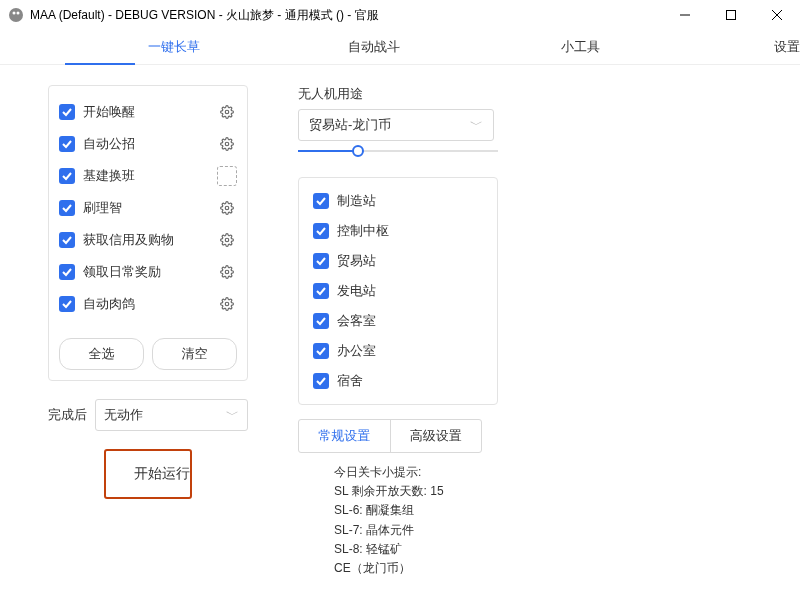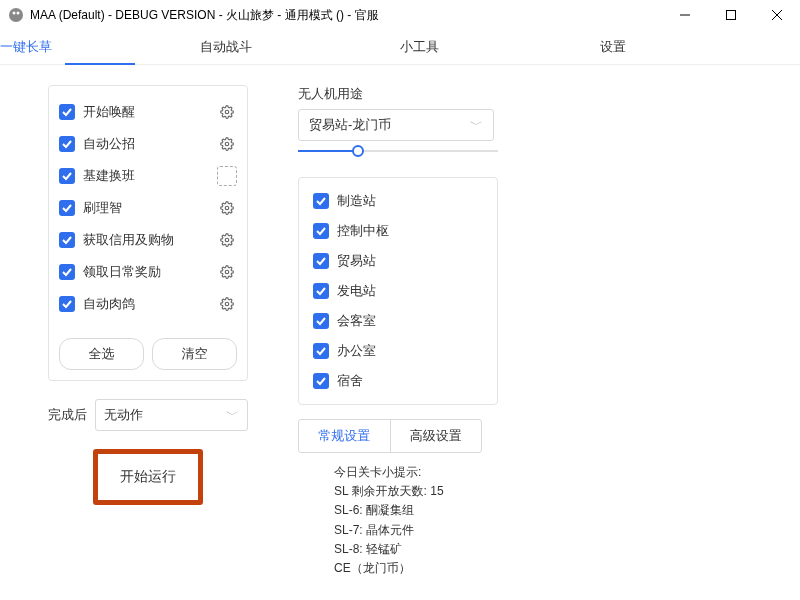--- a/index.html
+++ b/index.html
@@ -3,38 +3,38 @@
 <meta charset="utf-8">
 <style>
 * { box-sizing: border-box; margin: 0; padding: 0; font-family: "Microsoft YaHei", "Segoe UI", sans-serif; }
 body { background: #fff; font-size: 13px; color: #333; width: 800px; height: 600px; overflow: hidden; }
 .titlebar { display: flex; align-items: center; height: 30px; padding: 0 0 0 8px; }
 .titlebar-icon { width: 16px; height: 16px; margin-right: 6px; }
 .titlebar-text { flex: 1; font-size: 12px; color: #000; }
 .window-controls { display: flex; }
 .window-btn { width: 46px; height: 30px; display: flex; align-items: center; justify-content: center; cursor: pointer; }
 .tabs { display: flex; border-bottom: 1px solid #eee; }
-.tab { flex: 1; text-align: left; padding: 8px 0; color: #333; cursor: pointer; position: relative; }
+.tab { flex: 1; text-align: right; padding: 8px 0; color: #333; cursor: pointer; position: relative; }
 .tab.active { color: #2f6fed; }
 .tab.active::after { content: ""; position: absolute; left: 50%; transform: translateX(-50%); bottom: -1px; width: 70px; height: 2px; background: #2f6fed; }
 .content { display: flex; padding: 20px 20px 8px 48px; }
 .left-col { width: 200px; }
 .task-box { border: 1px solid #e3e3e3; border-radius: 4px; padding: 10px; }
 .task-row { display: flex; align-items: center; justify-content: space-between; padding: 6px 0; }
 .task-left { display: flex; align-items: center; gap: 8px; }
 .checkbox { width: 16px; height: 16px; border-radius: 3px; background: #2f6fed; display: inline-flex; align-items: center; justify-content: center; }
 .checkbox svg { width: 12px; height: 12px; }
 .gear { width: 20px; height: 20px; display: inline-flex; align-items: center; justify-content: center; color: #666; border-radius: 3px; }
 .gear.selected { border: 1px dashed #aaa; padding: 3px 9px; }
 .btn-row { display: flex; gap: 8px; margin-top: 18px; }
 .btn { flex: 1; border: 1px solid #d9d9d9; background: #fff; border-radius: 12px; padding: 6px 0; text-align: center; cursor: pointer; font-size: 13px; }
 .after-row { display: flex; align-items: center; gap: 8px; margin-top: 18px; }
 .after-label { font-size: 13px; white-space: nowrap; }
 .select { flex: 1; border: 1px solid #d9d9d9; border-radius: 3px; padding: 6px 8px; display: flex; align-items: center; justify-content: space-between; cursor: pointer; }
-.big-btn { border: 5px solid #c2410c; border-radius: 3px; padding: 14px 0; text-align: center; margin: 18px auto 0; width: 110px; cursor: pointer; font-size: 14px; }
+.big-btn { border: 2px solid #c2410c; border-radius: 3px; padding: 14px 0; text-align: right; margin: 18px auto 0; width: 88px; cursor: pointer; font-size: 14px; }
 .right-col { flex: 1; padding-left: 50px; padding-right: 20px; }
 .section-label { font-size: 13px; margin-bottom: 6px; }
 .select-wide { border: 1px solid #d9d9d9; border-radius: 3px; padding: 6px 10px; display: flex; align-items: center; justify-content: space-between; cursor: pointer; width: 196px; }
 .threshold-label { text-align: center; margin: 14px 0 6px; font-size: 13px; }
 .slider-wrap { width: 200px; position: relative; height: 20px; margin-bottom: 16px; }
 .slider-track { position: absolute; top: 9px; left: 0; right: 0; height: 2px; background: #e0e0e0; }
 .slider-fill { position: absolute; top: 9px; left: 0; height: 2px; background: #2f6fed; }
 .slider-thumb { position: absolute; top: 4px; width: 12px; height: 12px; border-radius: 50%; background: #fff; border: 2px solid #2f6fed; transform: translateX(-50%); }
 .facility-box { border: 1px solid #e3e3e3; border-radius: 4px; padding: 8px 14px; width: 200px; }
 .facility-row { display: flex; align-items: center; gap: 8px; padding: 6px 0; cursor: pointer; }

